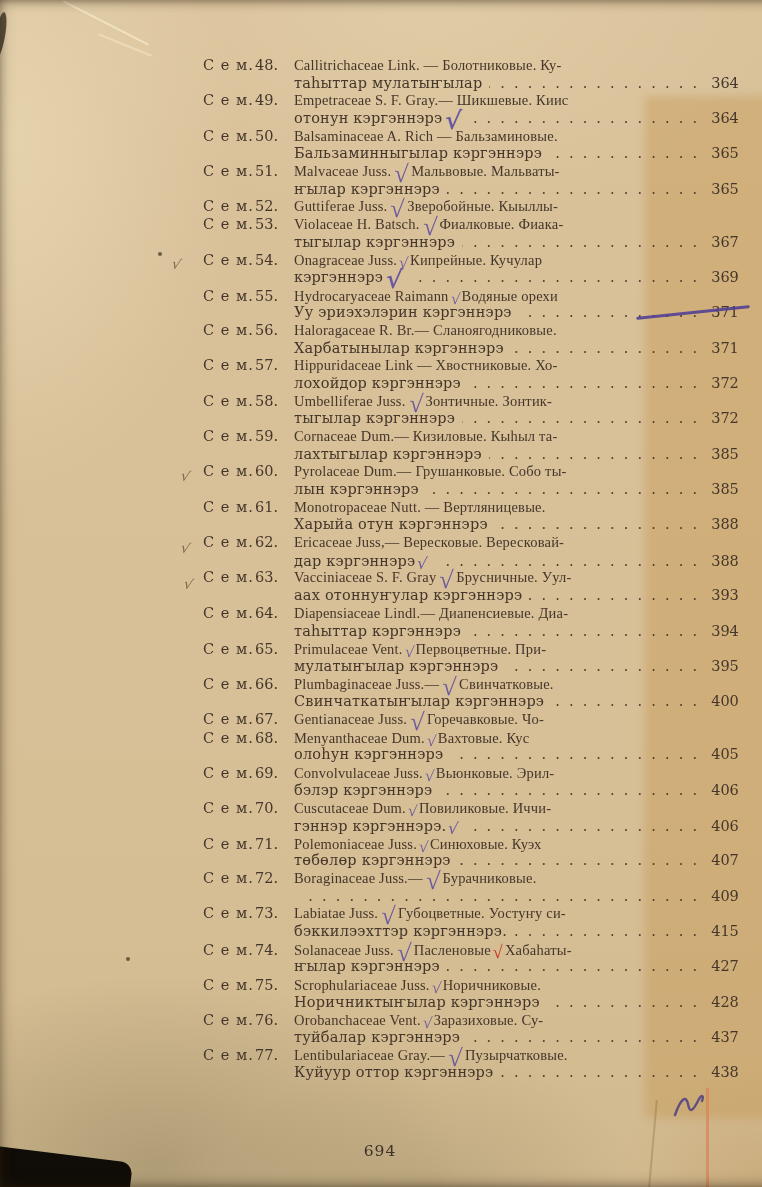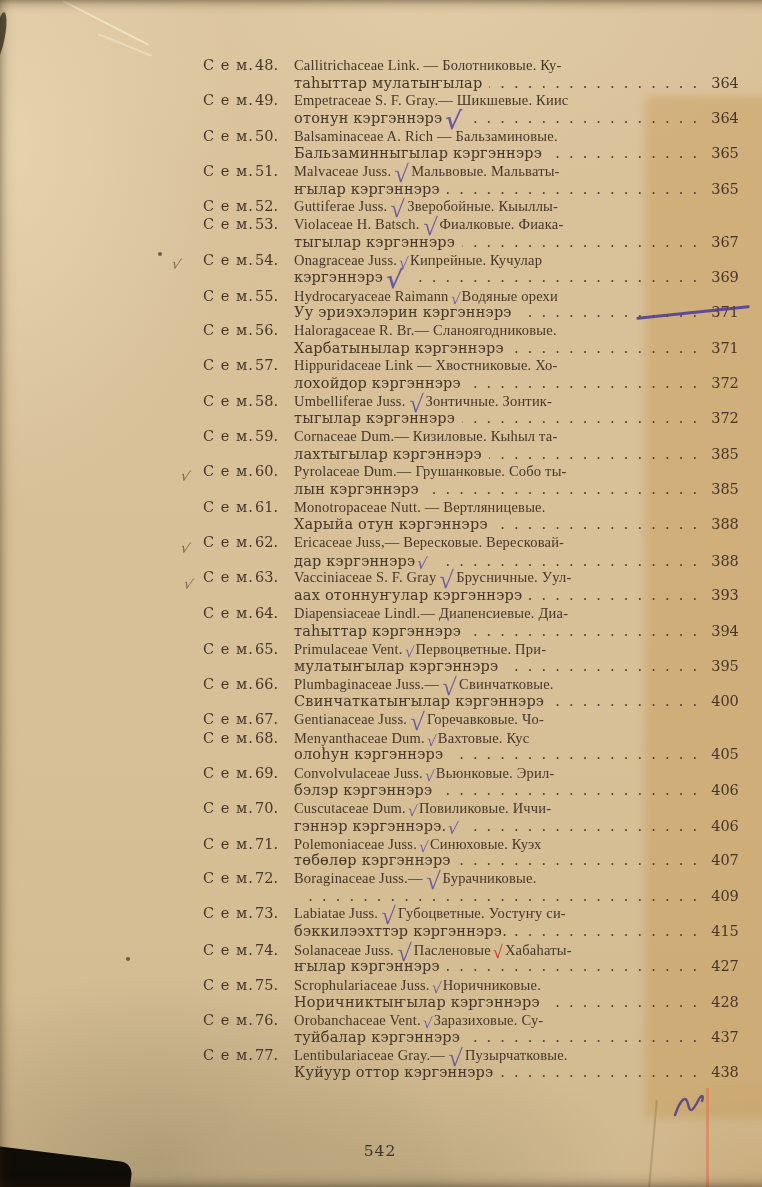--- a/index.html
+++ b/index.html
@@ -444,21 +444,21 @@
         <span class="l1text"><span>Lentibulariaceae Gray.—</span><span class="mark PV">√</span><span>Пузырчатковые.</span></span>
       </div>
       <div class="line l2">
         <span class="l2text"><span>Куйуур оттор кэргэннэрэ</span></span>
         <span class="leader"></span>
         <span class="pg">438</span>
       </div>
     </div>
   </div>
 
-  <div class="folio">542</div>
+  <div class="folio">694</div>
 
   <svg class="squiggle" width="38" height="28" viewBox="0 0 38 28">
     <path d="M3,23 C9,6 14,3 16,12 C18,22 21,19 27,7 C30,2 32,4 30,9" fill="none" stroke="rgba(75,62,130,0.85)" stroke-width="2.4" stroke-linecap="round"></path>
   </svg>
 
   <div class="corner-bl"></div>
   <div class="corner-tl"></div>
   <div class="speck-tr"></div>
   <div class="edge-br-line"></div>
   <div class="crease-b"></div>

